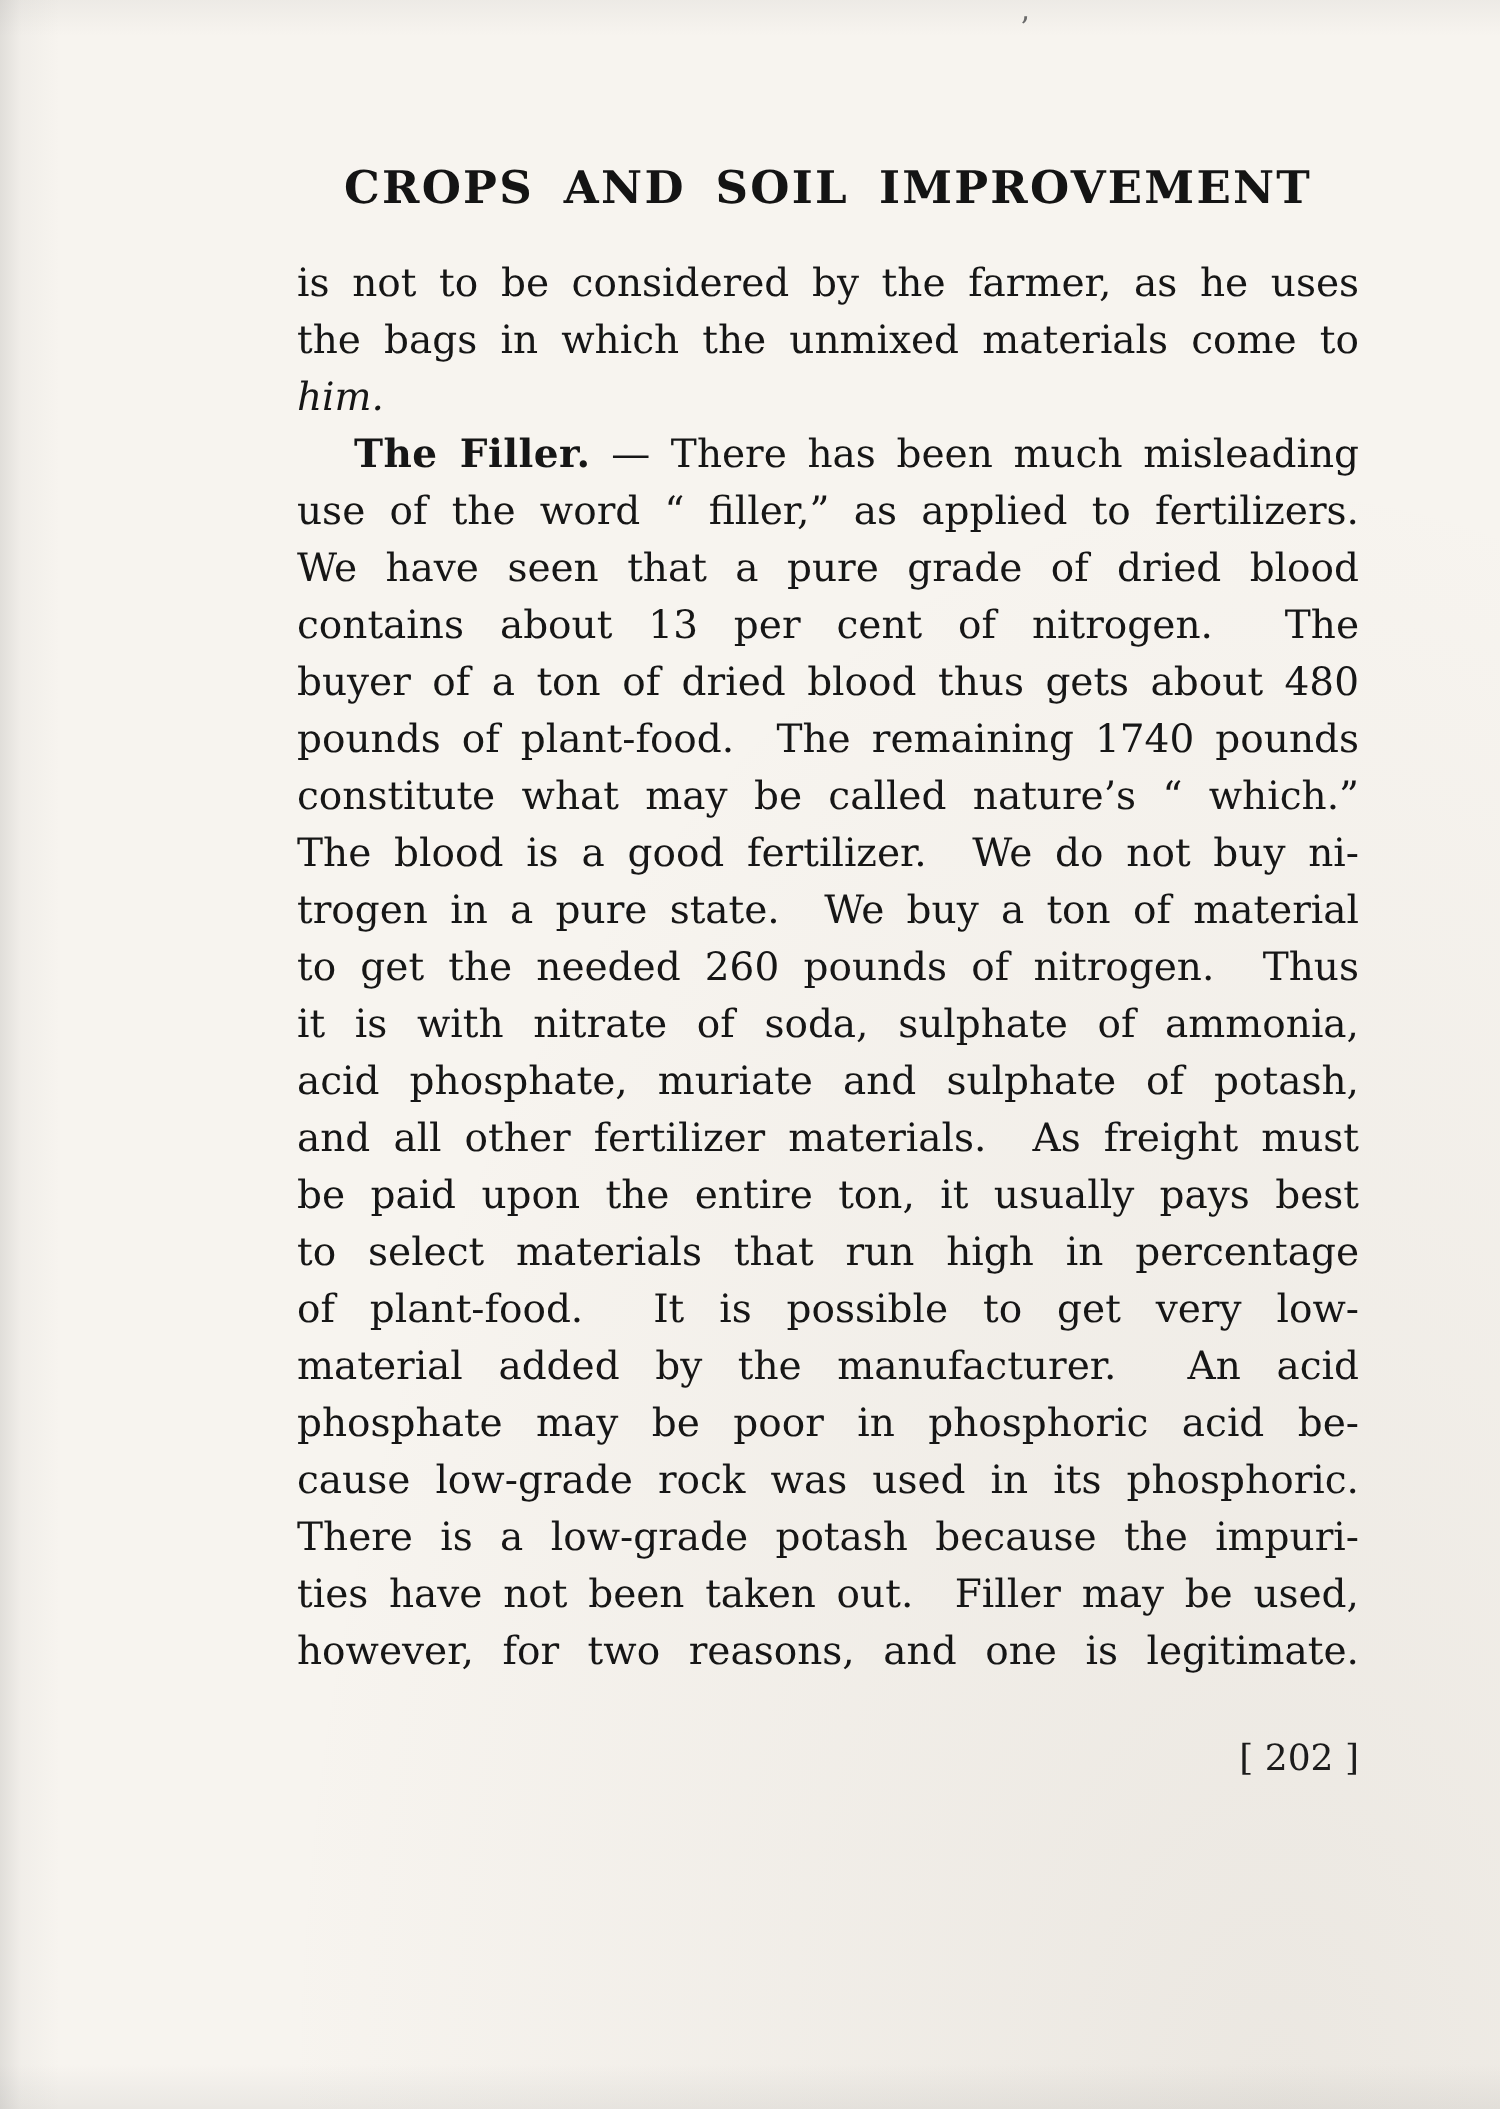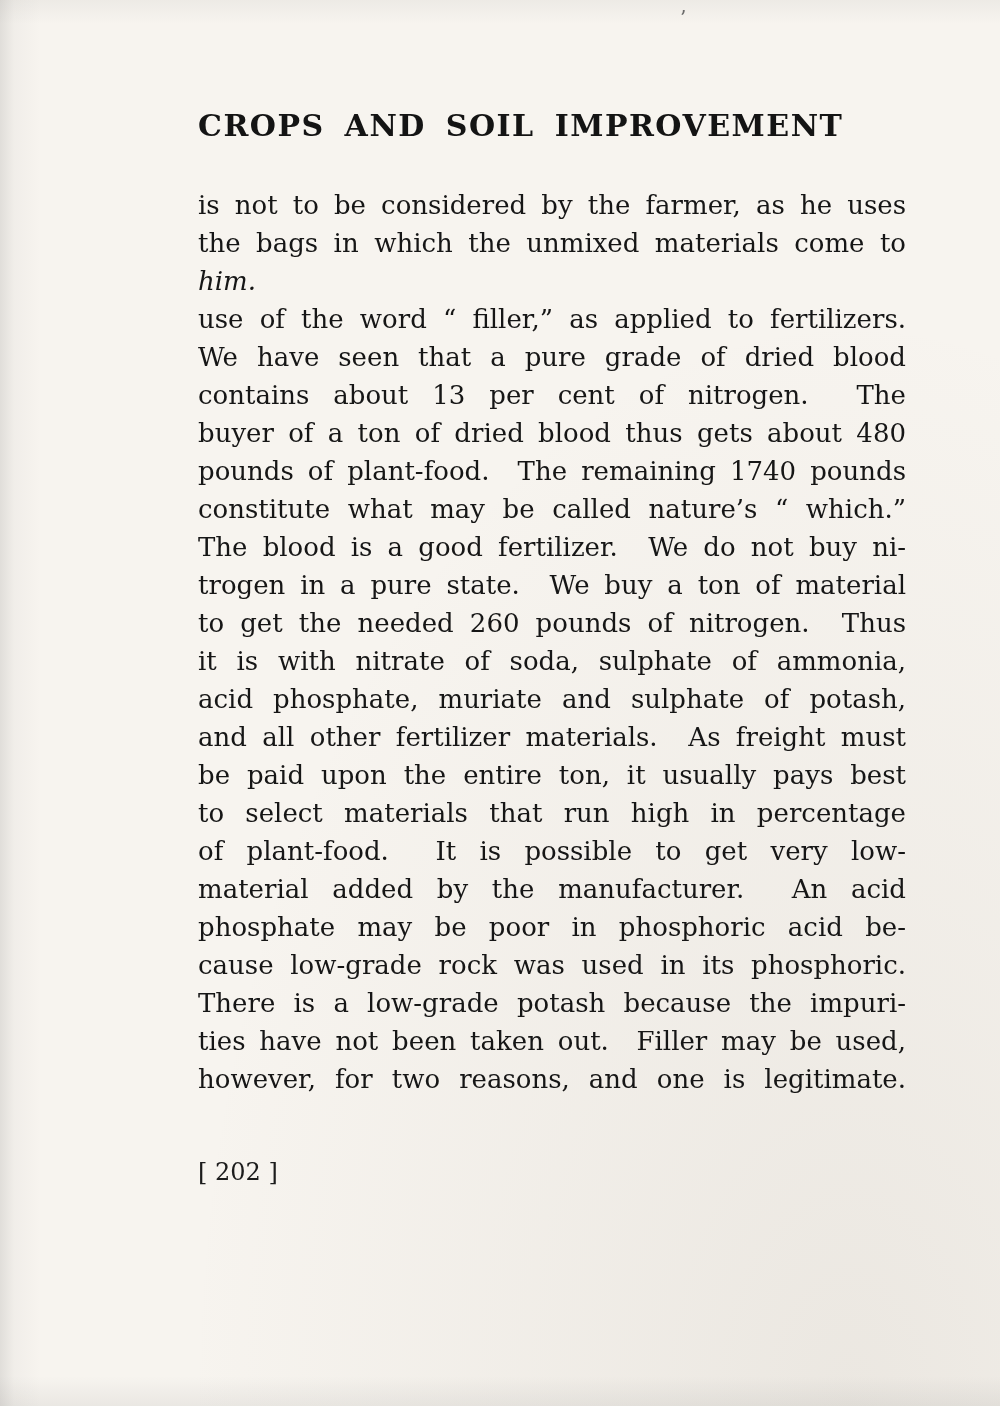--- a/index.html
+++ b/index.html
@@ -20,36 +20,35 @@
       radial-gradient(ellipse at 85% 100%, rgba(150,140,125,0.12), rgba(0,0,0,0) 55%);
     overflow: hidden;
     font-family: "DejaVu Serif", "Liberation Serif", serif;
     color: #1a1a1a;
   }
   .running-head {
     position: absolute;
     top: 108px;
     left: 198px;
     width: 708px;
-    text-align: left;
+    text-align: center;
     font-size: 30px;
     font-weight: bold;
     letter-spacing: 1.5px;
     word-spacing: 8px;
     color: #141414;
   }
   .text-block {
     position: absolute;
     top: 170px;
     left: 198px;
     width: 708px;
     font-size: 26px;
     line-height: 38px;
     color: #161616;
-    margin-top: 16px;
   }
   .line {
     text-align: justify;
     text-align-last: justify;
     white-space: pre-wrap;
     height: 38px;
     overflow: hidden;
   }
   .line.last {
     text-align-last: left;
@@ -60,21 +59,21 @@
   }
   .lead {
     font-weight: bold;
     letter-spacing: 0.3px;
   }
   .folio {
     position: absolute;
     top: 1158px;
     left: 198px;
     width: 708px;
-    text-align: left;
+    text-align: right;
     font-size: 24px;
     color: #1c1c1c;
   }
   .stray-mark {
     position: absolute;
     top: 6px;
     left: 680px;
     font-size: 20px;
     color: #6a6a6a;
   }
@@ -82,20 +81,21 @@
 </head>
 <body>
 
 <div class="scan-page">
   <span class="stray-mark">’</span>
   <div class="running-head">CROPS AND SOIL IMPROVEMENT</div>
   <div class="text-block">
       <div class="line">is not to be considered by the farmer, as he uses</div>
       <div class="line">the bags in which the unmixed materials come to</div>
       <div class="line last">him.</div>
+      <div class="line indent"><span class="lead">The Filler.</span> — There has been much misleading</div>
       <div class="line">use of the word “ filler,” as applied to fertilizers.</div>
       <div class="line">We have seen that a pure grade of dried blood</div>
       <div class="line">contains about 13 per cent of nitrogen.  The</div>
       <div class="line">buyer of a ton of dried blood thus gets about 480</div>
       <div class="line">pounds of plant-food.  The remaining 1740 pounds</div>
       <div class="line">constitute what may be called nature’s “ which.”</div>
       <div class="line">The blood is a good fertilizer.  We do not buy ni-</div>
       <div class="line">trogen in a pure state.  We buy a ton of material</div>
       <div class="line">to get the needed 260 pounds of nitrogen.  Thus</div>
       <div class="line">it is with nitrate of soda, sulphate of ammonia,</div>

